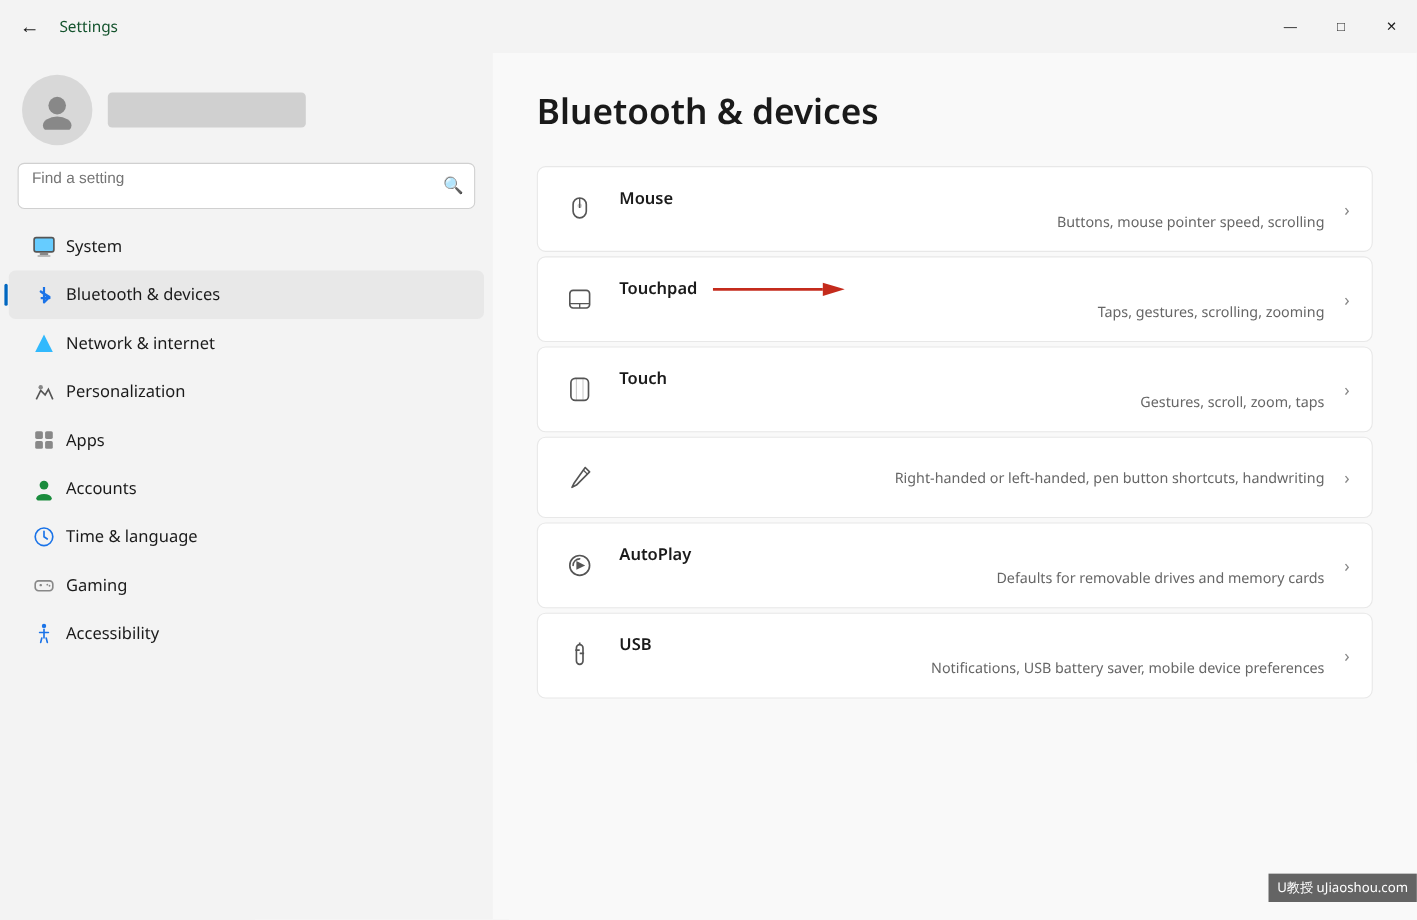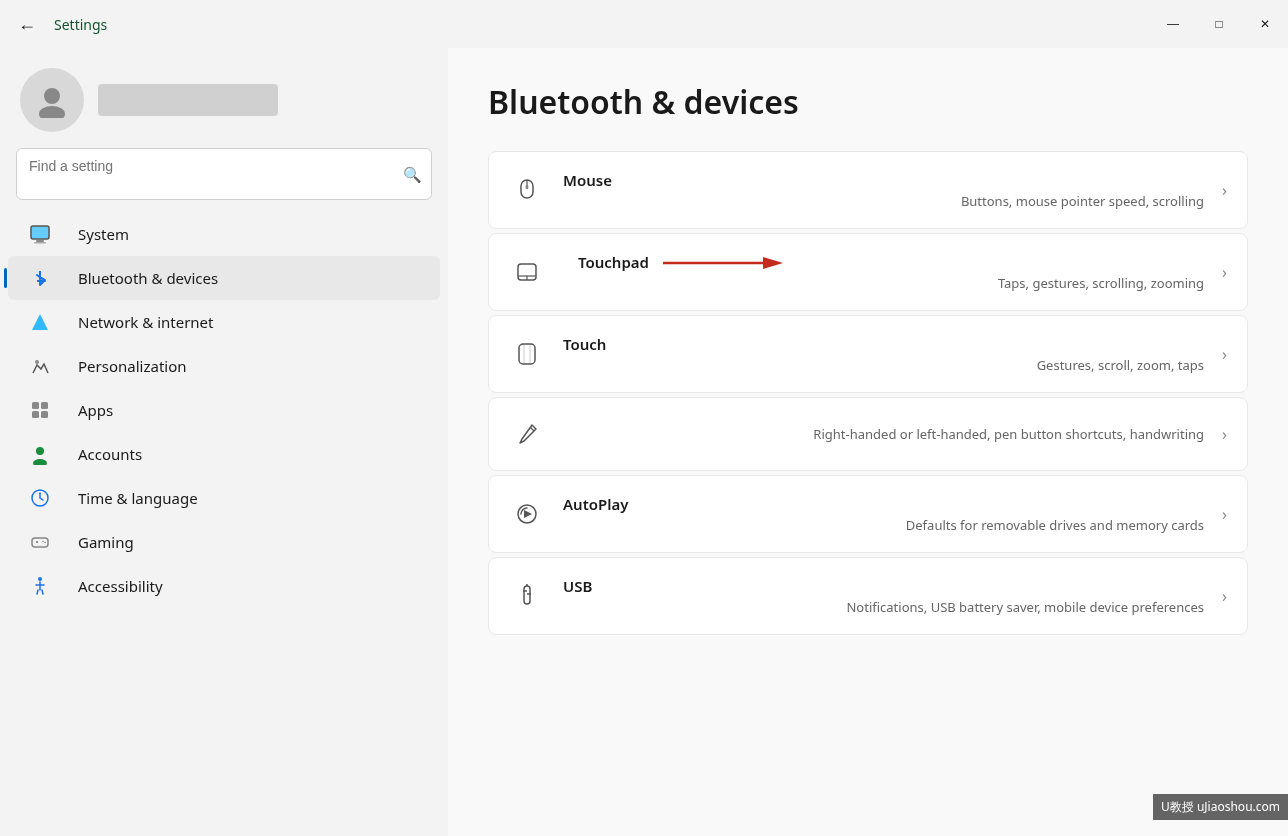--- a/index.html
+++ b/index.html
@@ -95,41 +95,41 @@
       width: 180px;
       background: #d0d0d0;
       border-radius: 4px;
     }
     .search-box {
       margin: 0 16px 12px 16px;
       position: relative;
     }
     .search-input {
       width: 100%;
-      height: 52px;
+      height: 42px;
       border: 1px solid #d0d0d0;
       border-radius: 6px;
       padding: 0 36px 16px 12px;
       font-size: 14px;
       background: white;
       color: #888;
       outline: none;
     }
     .search-icon-wrap {
       position: absolute;
       right: 10px;
       top: 50%;
       transform: translateY(-50%);
       color: #555;
       font-size: 15px;
     }
     .nav-item {
       display: flex;
       align-items: center;
-      gap: 26px;
+      gap: 8px;
       padding: 10px 20px;
       cursor: pointer;
       border-radius: 6px;
       margin: 0 8px;
       font-size: 15px;
       color: #1a1a1a;
       position: relative;
     }
     .nav-item.active {
       background: #e8e8e8;
@@ -369,21 +369,21 @@
         </div>
         <div class="settings-card">
           <div class="card-icon">
             <svg width="26" height="26" viewBox="0 0 26 26" fill="none">
               <rect x="4" y="5" width="18" height="16" rx="3" stroke="#555" stroke-width="1.5" fill="none"></rect>
               <line x1="4" y1="17" x2="22" y2="17" stroke="#555" stroke-width="1.2"></line>
               <line x1="13" y1="17" x2="13" y2="21" stroke="#555" stroke-width="1.2"></line>
             </svg>
           </div>
           <div class="card-text">
-            <div style="display: flex; align-items: center; margin-left: 15px;">
+            <div style="display: flex; align-items: center;">
               <div class="card-title">Touchpad</div>
               <span style="margin-left: 14px; display: inline-flex; align-items: center;">
                 <svg width="120" height="20" viewBox="0 0 120 20" fill="none">
       <line x1="0" y1="10" x2="100" y2="10" stroke="#c42b1c" stroke-width="2.5"></line>
       <polygon points="100,4 120,10 100,16" fill="#c42b1c"></polygon>
     </svg>
               </span>
             </div>
             <div class="card-desc">Taps, gestures, scrolling, zooming</div>
           </div>

